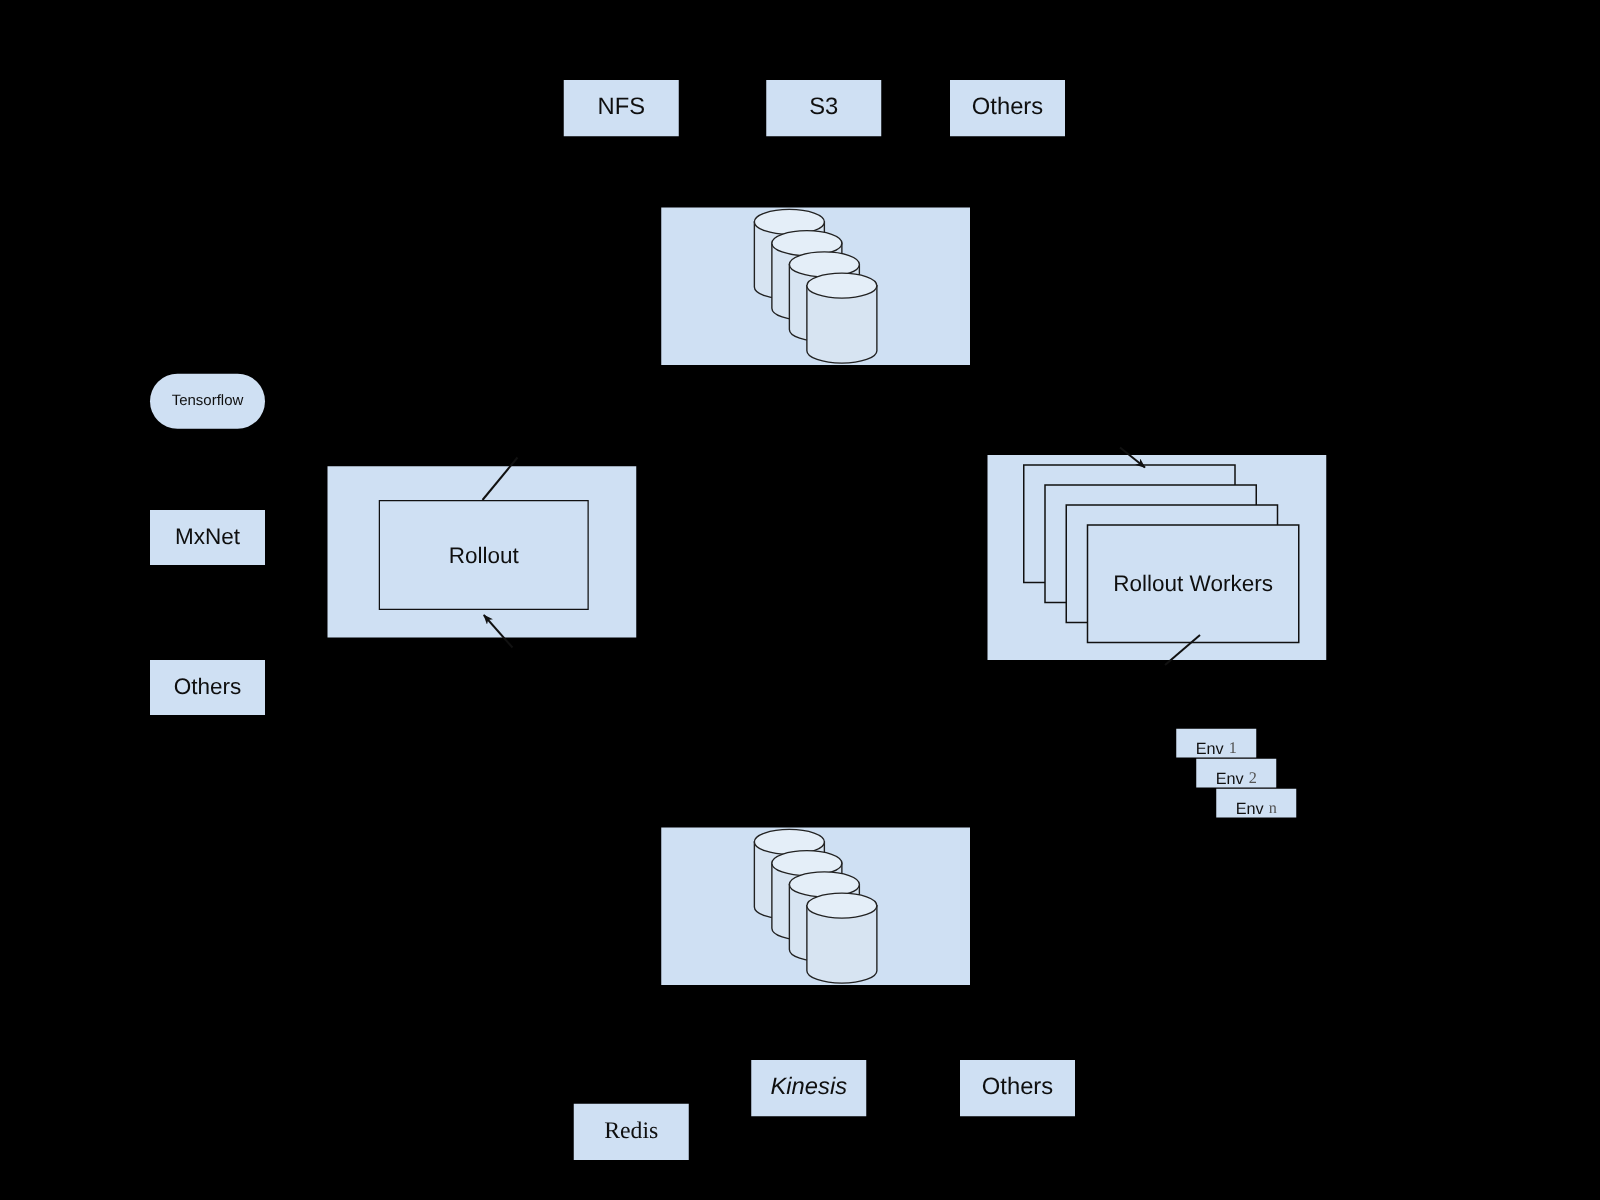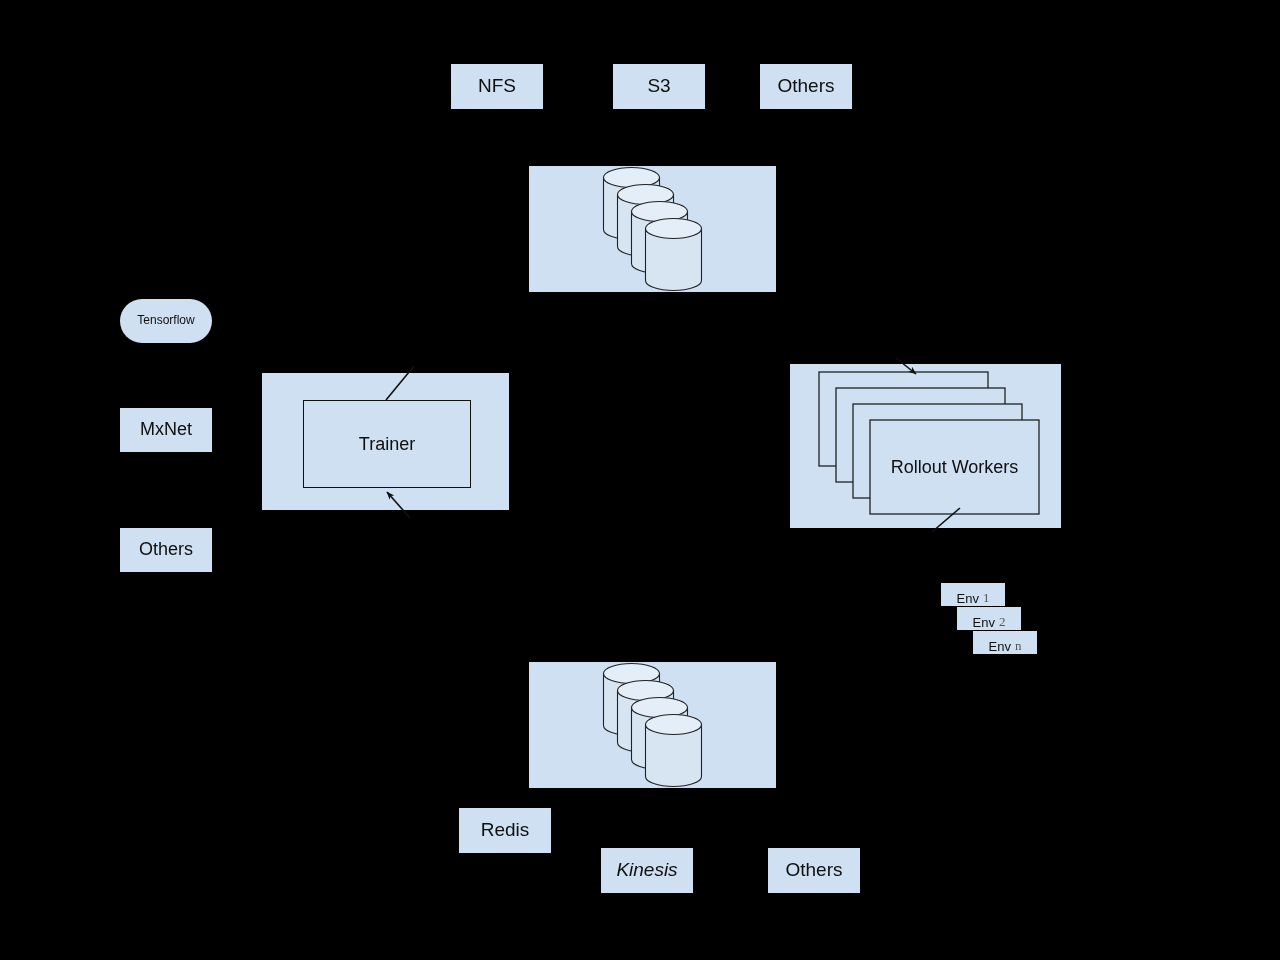--- a/index.html
+++ b/index.html
@@ -114,41 +114,41 @@
     </div>
   <div class="node label-md" id="fw-1" style="left: 120px; top: 408px; width: 92px; height: 44px;">
       <span>MxNet</span>
     </div>
   <div class="node label-md" id="fw-2" style="left: 120px; top: 528px; width: 92px; height: 44px;">
       <span>Others</span>
     </div>
 
   <div class="panel" id="tr-panel" style="left: 262px; top: 373px; width: 247px; height: 137px;"></div>
   <div class="boxed label-md" id="tr-box" style="left: 303px; top: 400px; width: 168px; height: 88px;">
-    <span>Trainer</span>
+    <span>Rollout</span>
   </div>
 
   <div class="panel" id="rw-panel" style="left: 790px; top: 364px; width: 271px; height: 164px;"></div>
 
   <div class="env-box" id="env-0" style="left: 941px; top: 583px; width: 64px; height: 23px;">
     <span>Env</span>
       <span class="envnum">1</span>
   </div>
   <div class="env-box" id="env-1" style="left: 957px; top: 607px; width: 64px; height: 23px;">
     <span>Env</span>
       <span class="envnum">2</span>
   </div>
   <div class="env-box" id="env-2" style="left: 973px; top: 631px; width: 64px; height: 23px;">
     <span>Env</span>
       <span class="envnum">n</span>
   </div>
 
   <div class="panel" id="ds-bot" style="left: 529px; top: 662px; width: 247px; height: 126px;"></div>
 
-  <div class="node label-lg" id="s-bot-0" style="left: 459px; top: 808px; width: 92px; height: 45px;">
+  <div class="node label-lg" id="s-bot-0" style="left: 459px; top: 883px; width: 92px; height: 45px; font-family: Liberation Serif, serif;">
       <span>Redis</span>
     </div>
   <div class="node label-lg" id="s-bot-1" style="left: 601px; top: 848px; width: 92px; height: 45px; font-style: italic;">
       <span>Kinesis</span>
     </div>
   <div class="node label-lg" id="s-bot-2" style="left: 768px; top: 848px; width: 92px; height: 45px;">
       <span>Others</span>
     </div>
 
   <svg class="overlay">

